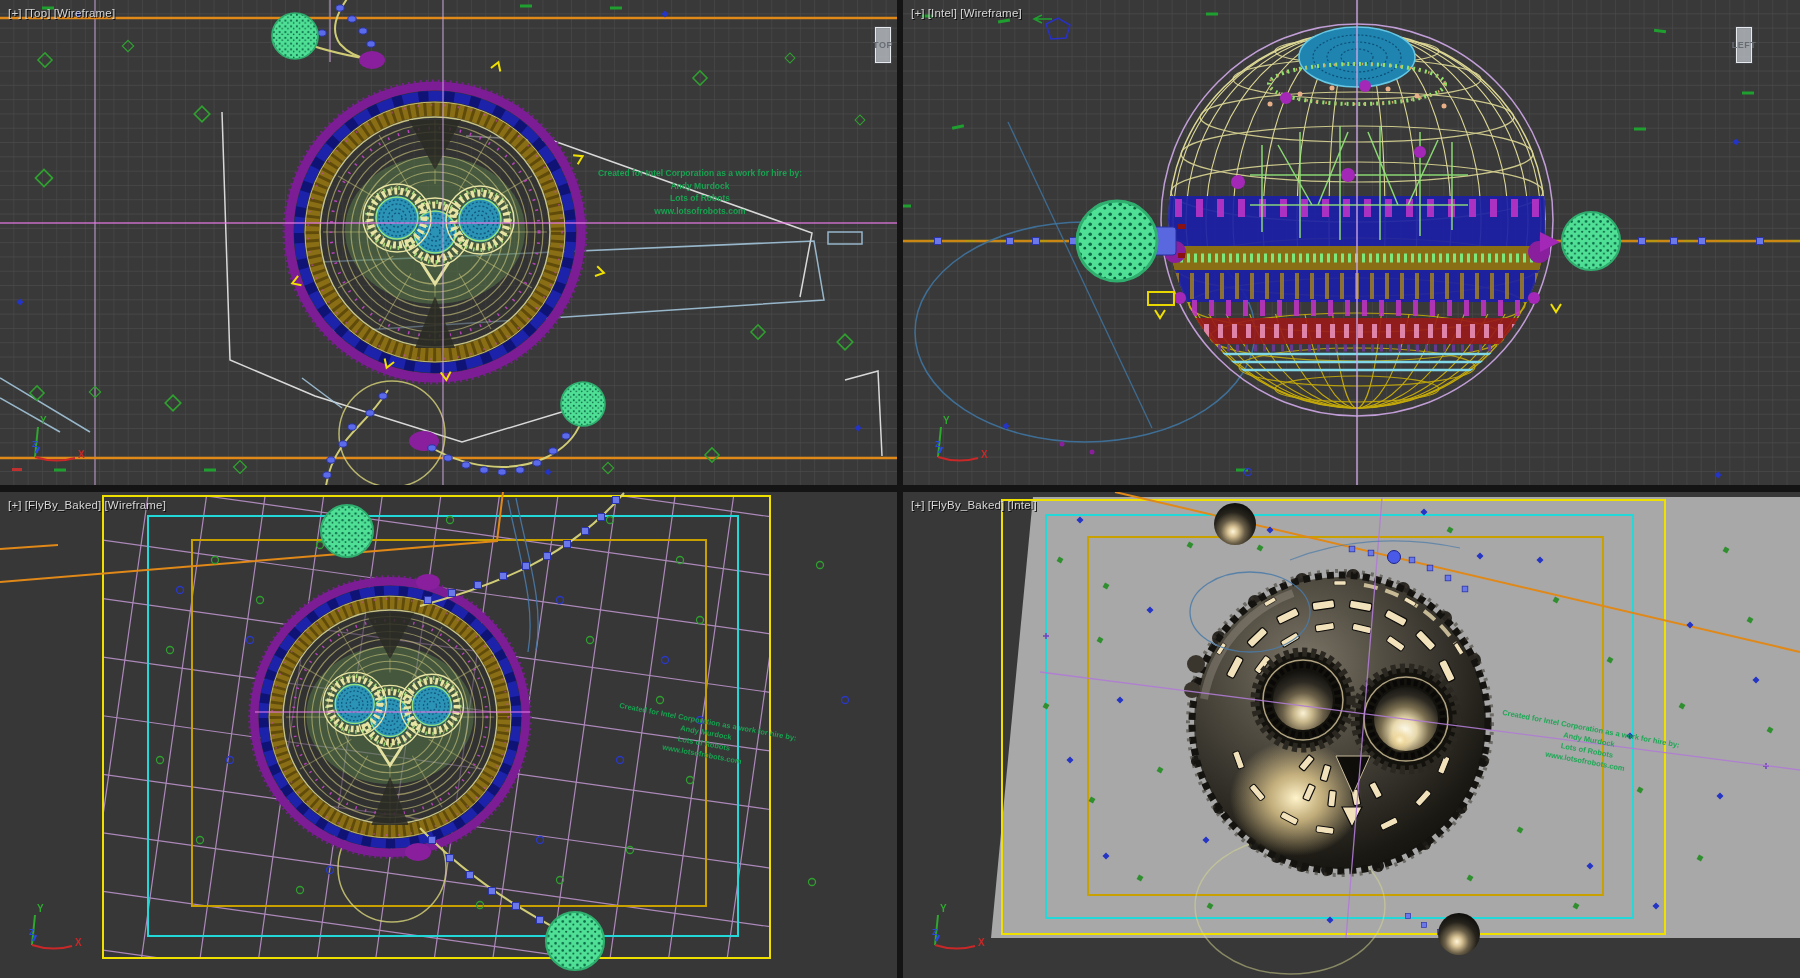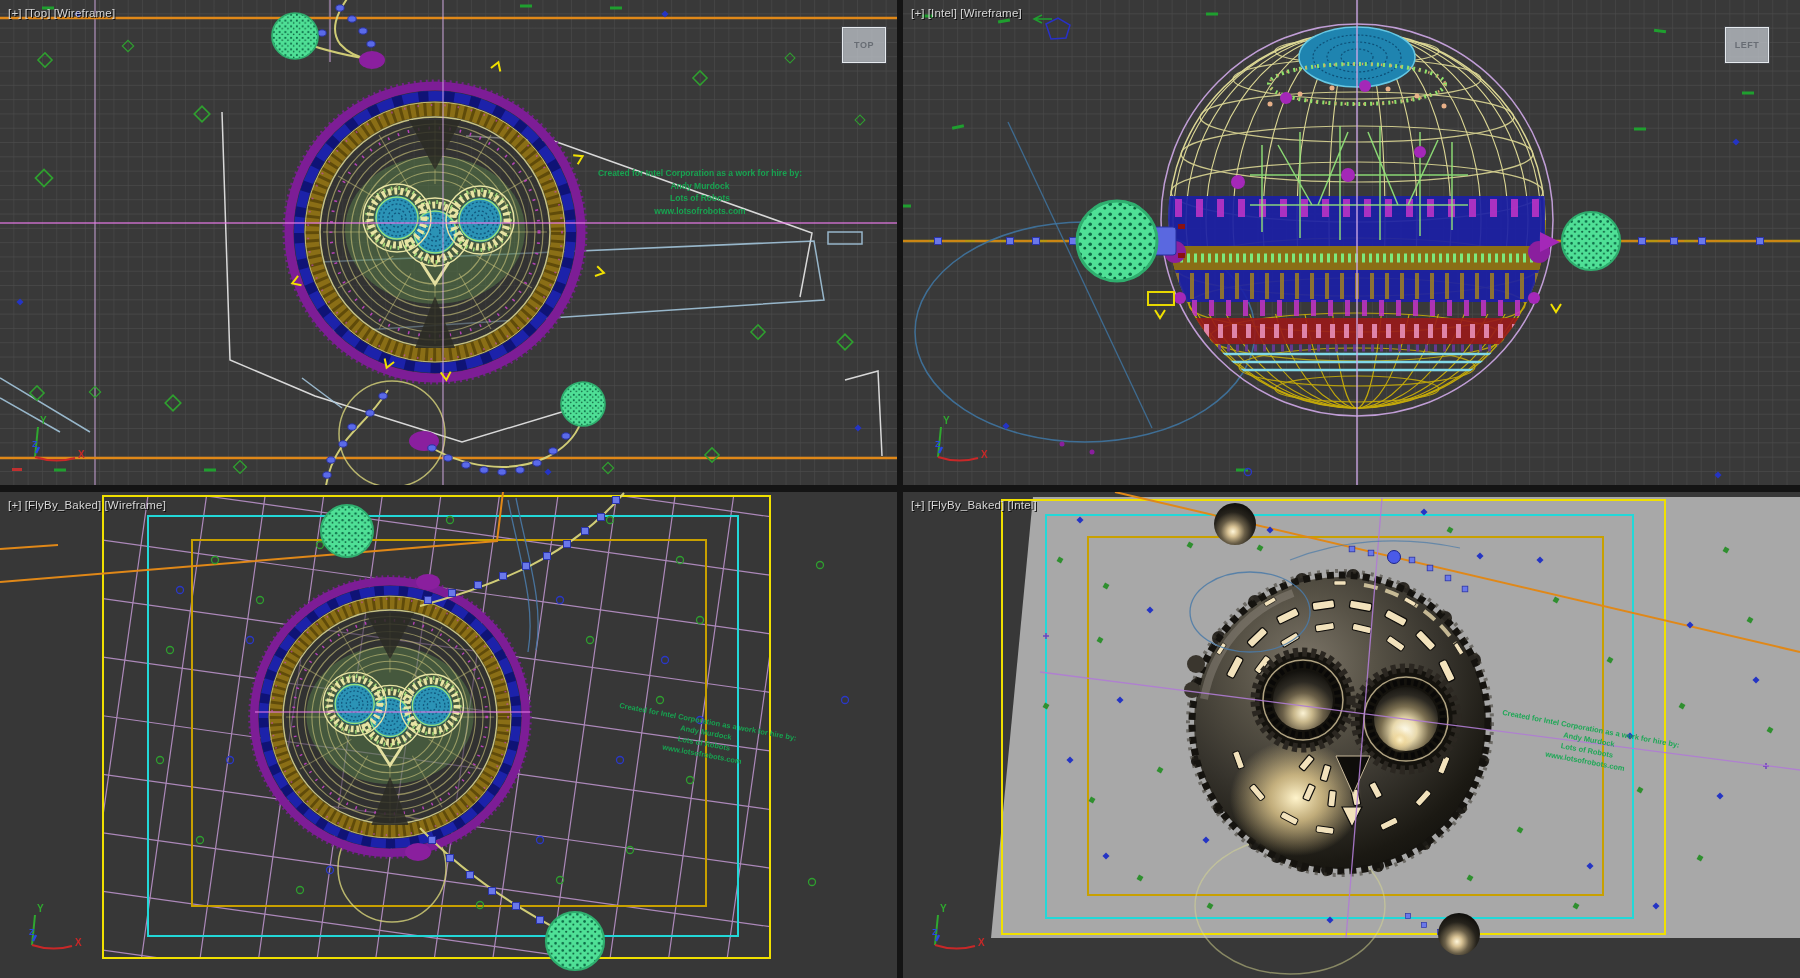--- a/index.html
+++ b/index.html
@@ -9,30 +9,30 @@
     font-family:"Liberation Sans",sans-serif;
   }
   svg.scene{position:absolute;left:0;top:0;z-index:1}
   .vp-region{position:absolute;z-index:3}
   .vp-label{
     position:absolute;left:8px;top:7px;display:flex;gap:3px;
     font-size:11.5px;color:#d6d6d6;letter-spacing:.2px;
     text-shadow:1px 1px 0 #0a0a0a;white-space:nowrap;
   }
   .viewcube{
-    position:absolute;width:44px;height:36px;box-sizing:border-box;
+    position:absolute;width:16px;height:36px;box-sizing:border-box;
     background:rgba(188,193,200,.78);
     border:1px solid rgba(238,242,246,.9);
     box-shadow:0 0 0 1px rgba(70,74,80,.65),
       inset 12px 0 0 -11px rgba(150,155,162,.85),
       inset -12px 0 0 -11px rgba(150,155,162,.85),
       inset 0 12px 0 -11px rgba(150,155,162,.85),
       inset 0 -12px 0 -11px rgba(150,155,162,.85);
     display:flex;align-items:center;justify-content:center;
-    font-size:9px;font-weight:700;color:#686d74;letter-spacing:.5px;
+    font-size:9px;font-weight:700;color:#686d74;letter-spacing:.5px;margin-left:33px;
   }
   .wm{position:absolute;color:#17a852;font-weight:700;text-align:center;opacity:.95}
   .wm div{white-space:nowrap}
   .wm1{left:585px;top:167px;width:230px;font-size:8.5px;line-height:12.5px}
   .wm3{left:600px;top:224px;width:210px;font-size:7.5px;line-height:11px;transform:rotate(10.5deg)}
   .wm4{left:580px;top:231px;width:210px;font-size:7.5px;line-height:11px;transform:rotate(10.5deg)}
   .gz{font:700 10px "Liberation Sans",sans-serif}
   .gzs{font:700 8.5px "Liberation Sans",sans-serif}
 </style>
 </head>
@@ -678,21 +678,21 @@
       <div>www.lotsofrobots.com</div>
   </div>
 </div>
 
 <div class="vp-region" style="left:903px;top:0;width:897px;height:485px">
   <div class="vp-label">
     <span>[+]</span>
     <span>[Intel]</span>
     <span>[Wireframe]</span>
   </div>
-  <div class="viewcube" style="left:822px;top:27px">LEFT</div>
+  <div class="viewcube" style="left:800px;top:27px">LEFT</div>
 </div>
 
 <div class="vp-region" style="left:0;top:492px;width:897px;height:486px">
   <div class="vp-label">
     <span>[+]</span>
     <span>[FlyBy_Baked]</span>
     <span>[Wireframe]</span>
   </div>
   <div class="wm wm3">
     <div>Created for Intel Corporation as a work for hire by:</div>

